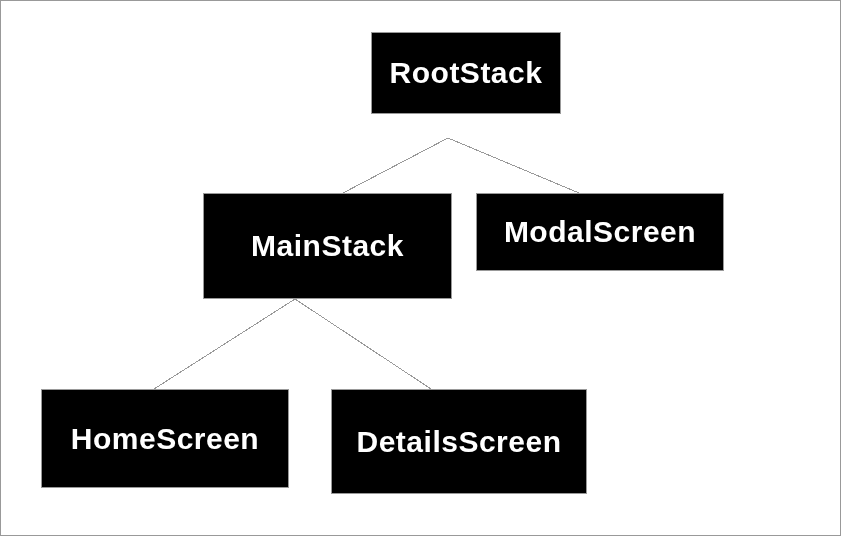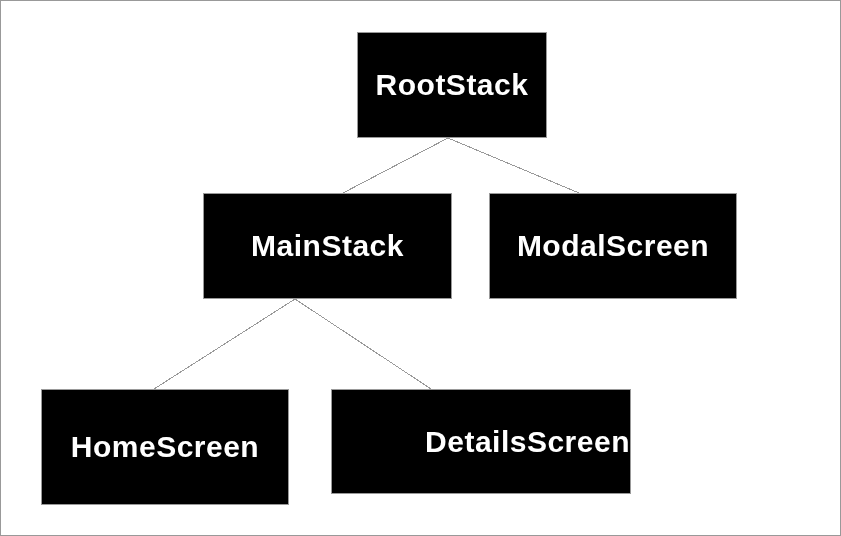--- a/index.html
+++ b/index.html
@@ -38,25 +38,25 @@
     color: #ffffff;
     display: flex;
     align-items: center;
     justify-content: center;
     font-weight: bold;
     font-size: 30px;
     letter-spacing: 0.5px;
     text-align: center;
     user-select: none;
   }
-  .node-rootstack      { left: 356px; top: 31px;  width: 190px; height: 106px; }
+  .node-rootstack      { left: 370px; top: 31px;  width: 190px; height: 82px; }
   .node-mainstack      { left: 202px; top: 192px; width: 249px; height: 106px; }
-  .node-modalscreen    { left: 488px; top: 192px; width: 248px; height: 106px; }
-  .node-homescreen     { left: 40px;  top: 388px; width: 248px; height: 116px; }
-  .node-detailsscreen  { left: 330px; top: 388px; width: 300px; height: 105px; justify-content: flex-end; }
+  .node-modalscreen    { left: 475px; top: 192px; width: 248px; height: 78px; }
+  .node-homescreen     { left: 40px;  top: 388px; width: 248px; height: 99px; }
+  .node-detailsscreen  { left: 330px; top: 388px; width: 256px; height: 105px; }
 </style>
 </head>
 <body>
 
 <div class="canvas">
 
   <svg class="edges-svg" viewBox="0 0 841 536" xmlns="http://www.w3.org/2000/svg">
     <line x1="447" y1="137" x2="342" y2="192"></line>
     <line x1="447" y1="137" x2="578" y2="192"></line>
     <line x1="294" y1="298" x2="153" y2="388"></line>

